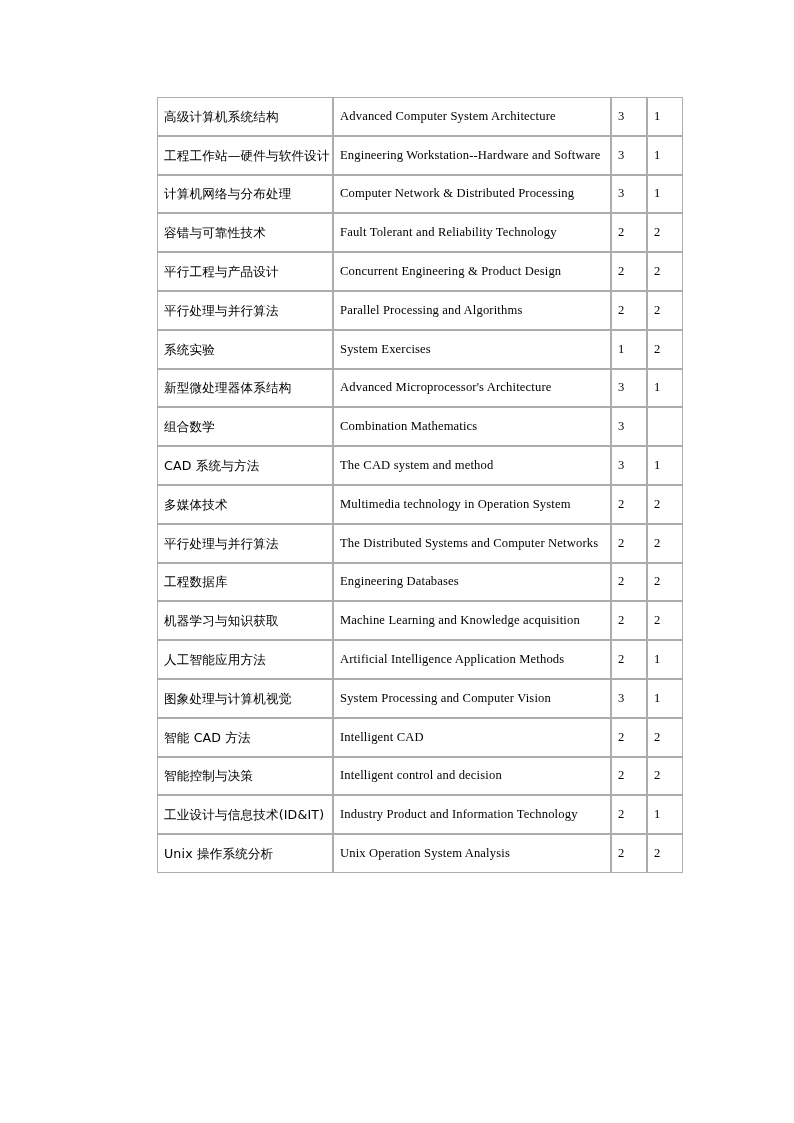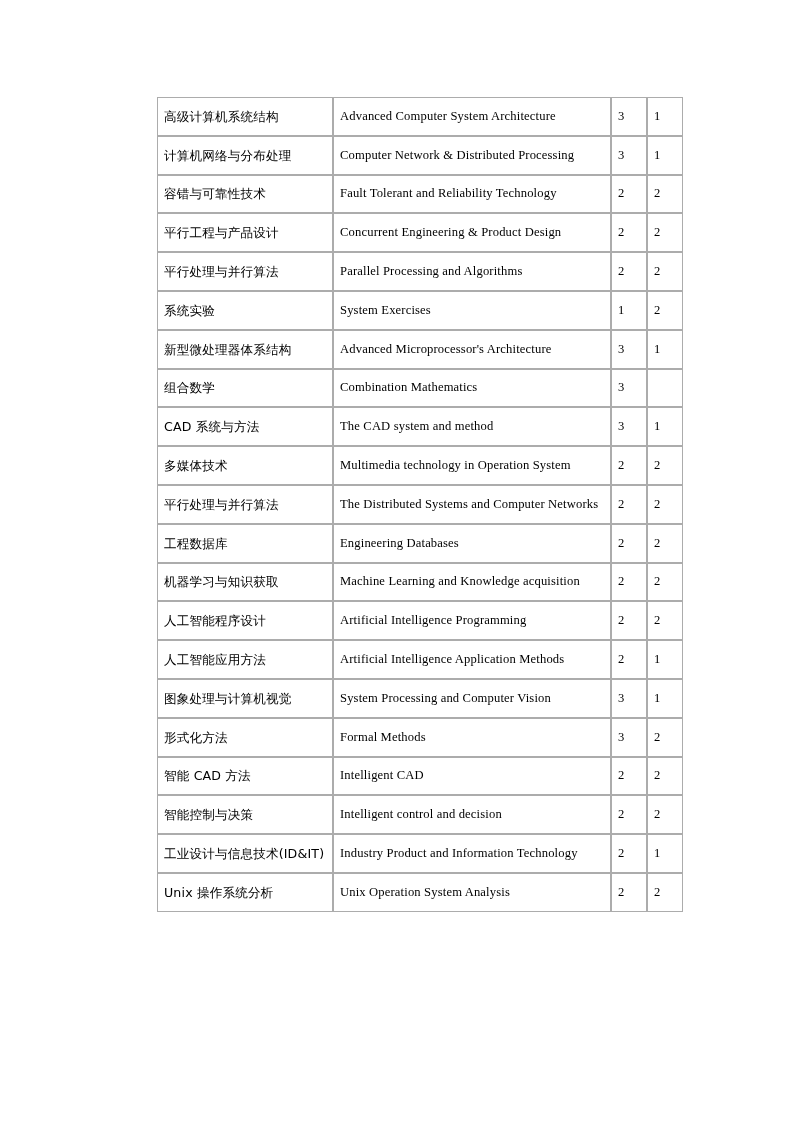--- a/index.html
+++ b/index.html
@@ -89,20 +89,26 @@
   <div id="course-table-wrap">
     <table class="course-table">
       <tbody id="course-table-body">
           <tr>
             <td class="col-cn">高级计算机系统结构</td>
             <td class="col-en">Advanced Computer System Architecture</td>
             <td class="col-num">3</td>
             <td class="col-num">1</td>
           </tr>
           <tr>
+            <td class="col-cn">工程工作站—硬件与软件设计</td>
+            <td class="col-en">Engineering  Workstation--Hardware and Software</td>
+            <td class="col-num">3</td>
+            <td class="col-num">1</td>
+          </tr>
+          <tr>
             <td class="col-cn">计算机网络与分布处理</td>
             <td class="col-en">Computer Network &amp; Distributed Processing</td>
             <td class="col-num">3</td>
             <td class="col-num">1</td>
           </tr>
           <tr>
             <td class="col-cn">容错与可靠性技术</td>
             <td class="col-en">Fault Tolerant and Reliability Technology</td>
             <td class="col-num">2</td>
             <td class="col-num">2</td>
@@ -161,42 +167,30 @@
             <td class="col-num">2</td>
             <td class="col-num">2</td>
           </tr>
           <tr>
             <td class="col-cn">机器学习与知识获取</td>
             <td class="col-en">Machine Learning and Knowledge acquisition</td>
             <td class="col-num">2</td>
             <td class="col-num">2</td>
           </tr>
           <tr>
-            <td class="col-cn">人工智能程序设计</td>
-            <td class="col-en">Artificial  Intelligence  Programming</td>
-            <td class="col-num">2</td>
-            <td class="col-num">2</td>
-          </tr>
-          <tr>
             <td class="col-cn">人工智能应用方法</td>
             <td class="col-en">Artificial  Intelligence  Application Methods</td>
             <td class="col-num">2</td>
             <td class="col-num">1</td>
           </tr>
           <tr>
             <td class="col-cn">图象处理与计算机视觉</td>
             <td class="col-en">System Processing and Computer Vision</td>
             <td class="col-num">3</td>
             <td class="col-num">1</td>
-          </tr>
-          <tr>
-            <td class="col-cn">形式化方法</td>
-            <td class="col-en">Formal Methods</td>
-            <td class="col-num">3</td>
-            <td class="col-num">2</td>
           </tr>
           <tr>
             <td class="col-cn">智能 CAD 方法</td>
             <td class="col-en">Intelligent CAD</td>
             <td class="col-num">2</td>
             <td class="col-num">2</td>
           </tr>
           <tr>
             <td class="col-cn">智能控制与决策</td>
             <td class="col-en">Intelligent control and decision</td>

